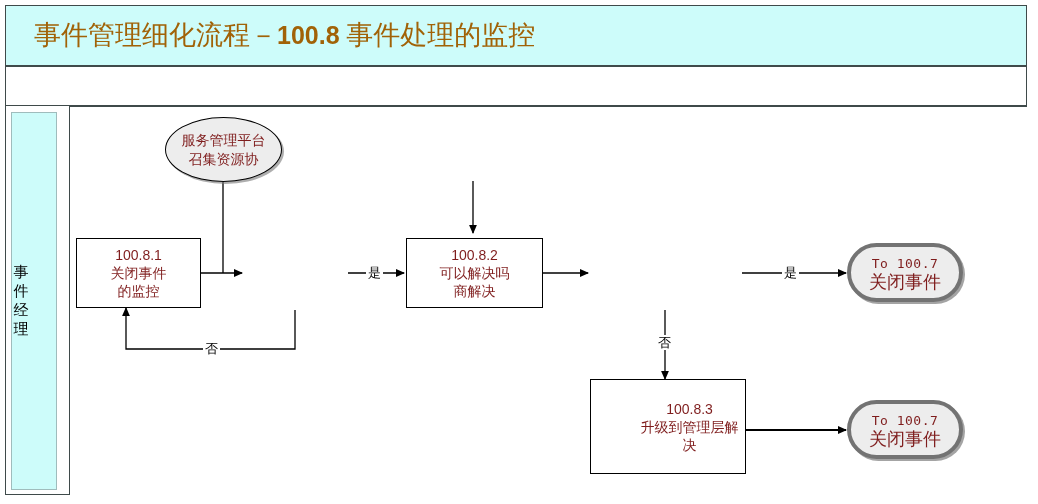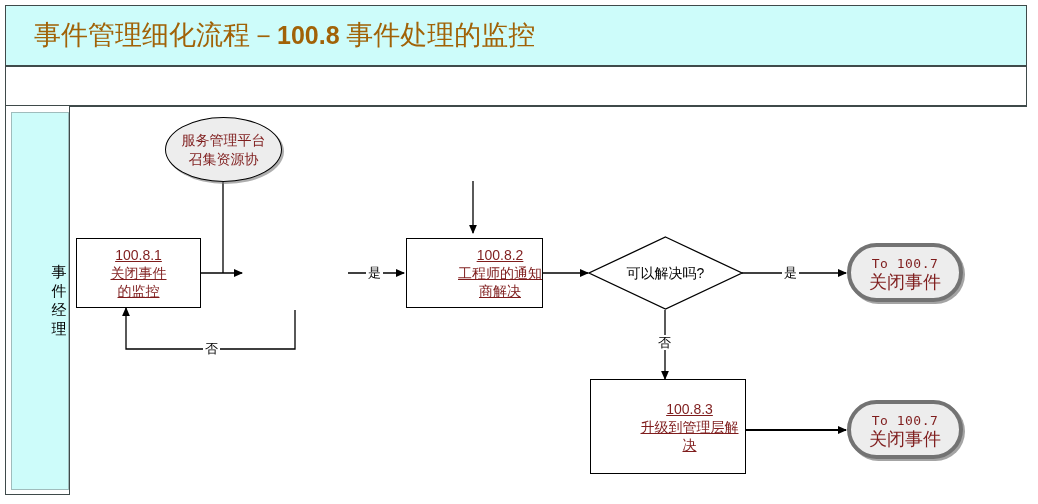--- a/index.html
+++ b/index.html
@@ -71,28 +71,28 @@
     box-sizing: border-box;
     background: #ffffff;
     border: 1px solid #3f4a4a;
   }
 
   
   .lane-label {
     position: absolute;
     left: 11px;
     top: 112px;
-    width: 58px;
+    width: 46px;
     height: 378px;
     box-sizing: border-box;
     background: #cdfcfa;
     border: 1px solid #9fbcbc;
     display: flex;
     align-items: center;
-    justify-content: flex-end;
+    justify-content: flex-start;
   }
   .lane-label-text {
     font-family: "Liberation Serif", "DejaVu Serif", serif;
     font-size: 15px;
     line-height: 19px;
     color: #000000;
     text-align: center;
     width: 18px;
     word-break: break-all;
   }
@@ -130,21 +130,20 @@
     text-align: center;
     color: #7f1d1d;
   }
 
   .proc {
     background: #ffffff;
     border: 1px solid #000000;
     font-family: "Liberation Sans", sans-serif;
     font-size: 14px;
     line-height: 18px;
-    text-decoration: underline;
   }
   .proc .code {
     font-family: "Liberation Sans", sans-serif;
     font-size: 14px;
   }
 
   .term {
     background: #ededed;
     border: 4px solid #737373;
     border-radius: 999px;
@@ -266,38 +265,28 @@
 
     <div class="node proc" style="left:6px; top:131px; width:125px; height:70px;">
       <div>
         <div class="code">100.8.1</div>
         <div>关闭事件</div>
         <div>的监控</div>
       </div>
     </div>
 
 
-    <div class="node proc" style="left:336px; top:131px; width:137px; height:70px;justify-content:flex-end;">
+    <div class="node proc" style="left:336px; top:131px; width:137px; height:70px;">
       <div>
         <div class="code">100.8.2</div>
-        <div>工程师的通知</div>
+        <div>可以解决吗</div>
         <div>商解决</div>
       </div>
     </div>
 
-    <div class="diamond" style="left:518px; top:129px; width:155px; height:74px;">
-      <svg width="155" height="74" viewBox="0 0 155 74" xmlns="http://www.w3.org/2000/svg">
-        <polygon points="77.5,1 154,37 77.5,73 1,37" fill="#ffffff" stroke="#000000" stroke-width="1.3"></polygon>
-      </svg>
-      <div class="dlabel">
-        <div>
-          <div>可以解决吗?</div>
-        </div>
-      </div>
-    </div>
 
     <div class="node term" style="left:777px; top:136px; width:116px; height:59px;">
       <div>
         <div class="mono">To 100.7</div>
         <div class="cn">关闭事件</div>
       </div>
     </div>
 
     <div class="node proc" style="left:520px; top:272px; width:156px; height:95px;padding-left:43px;">
       <div>

